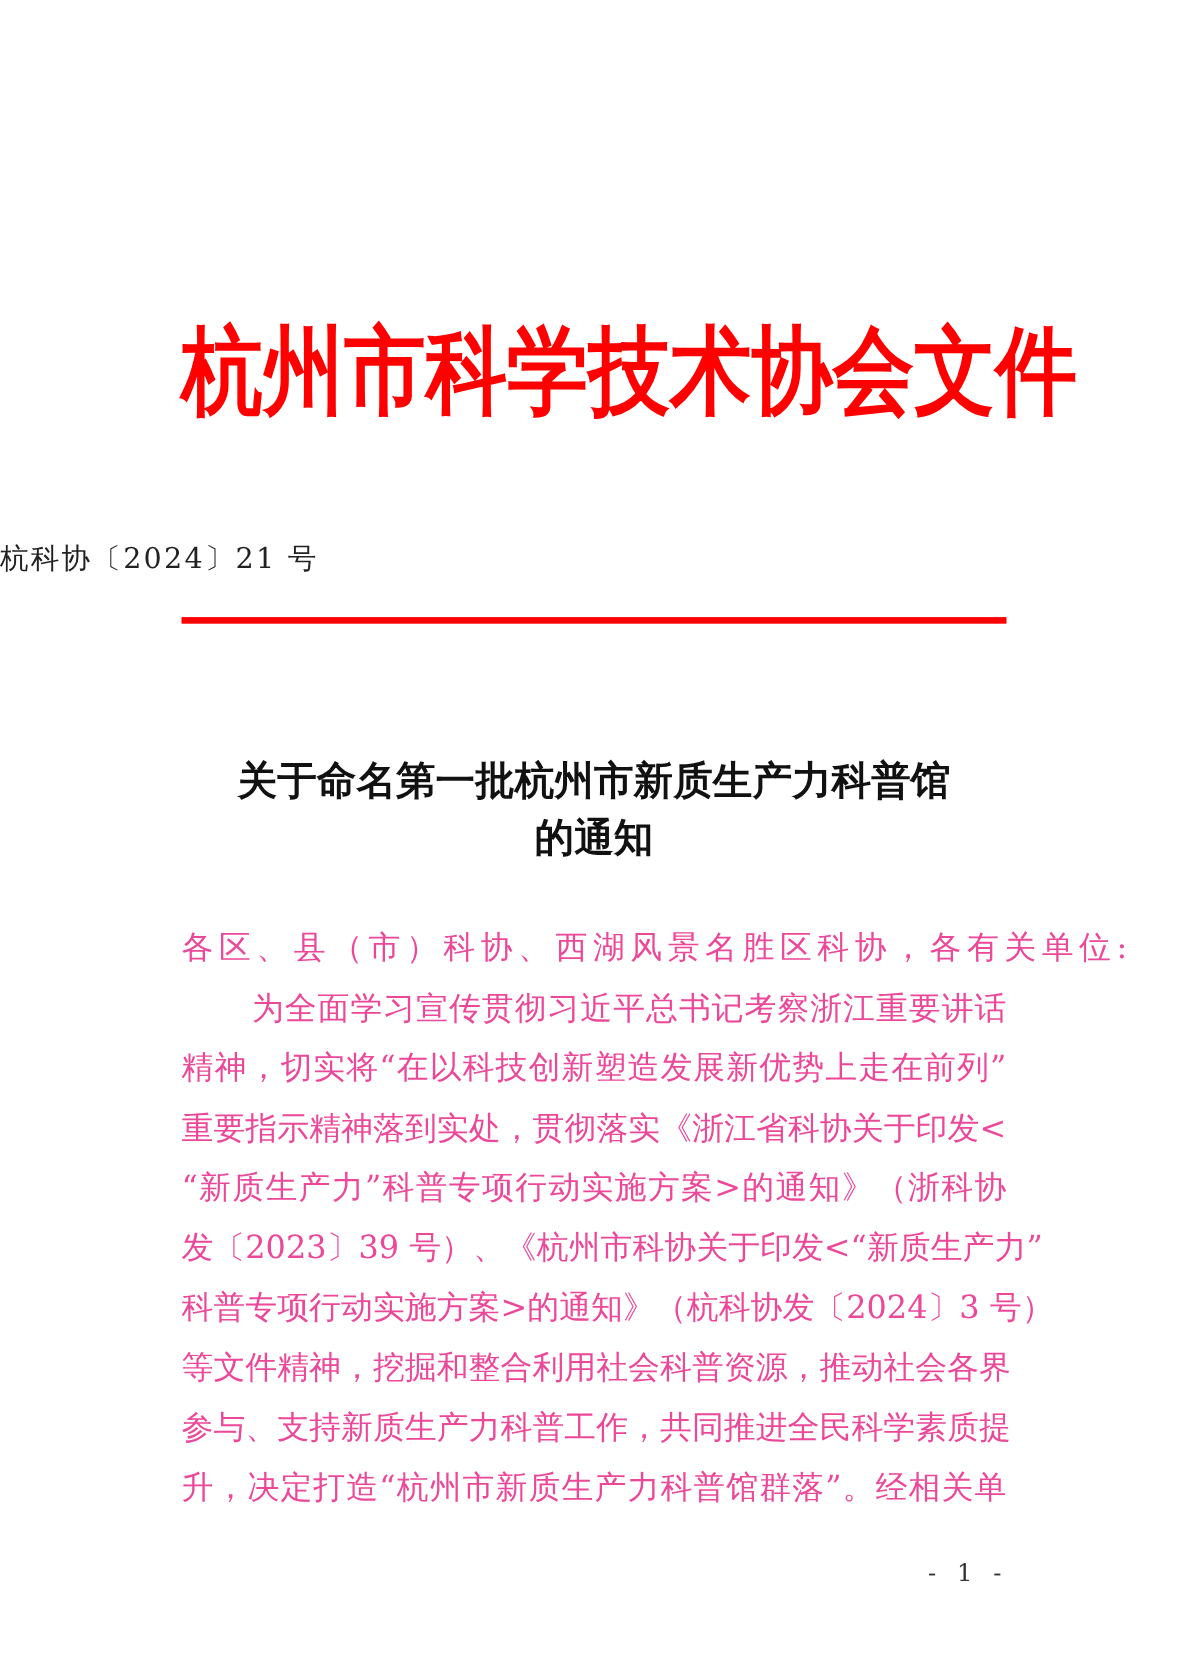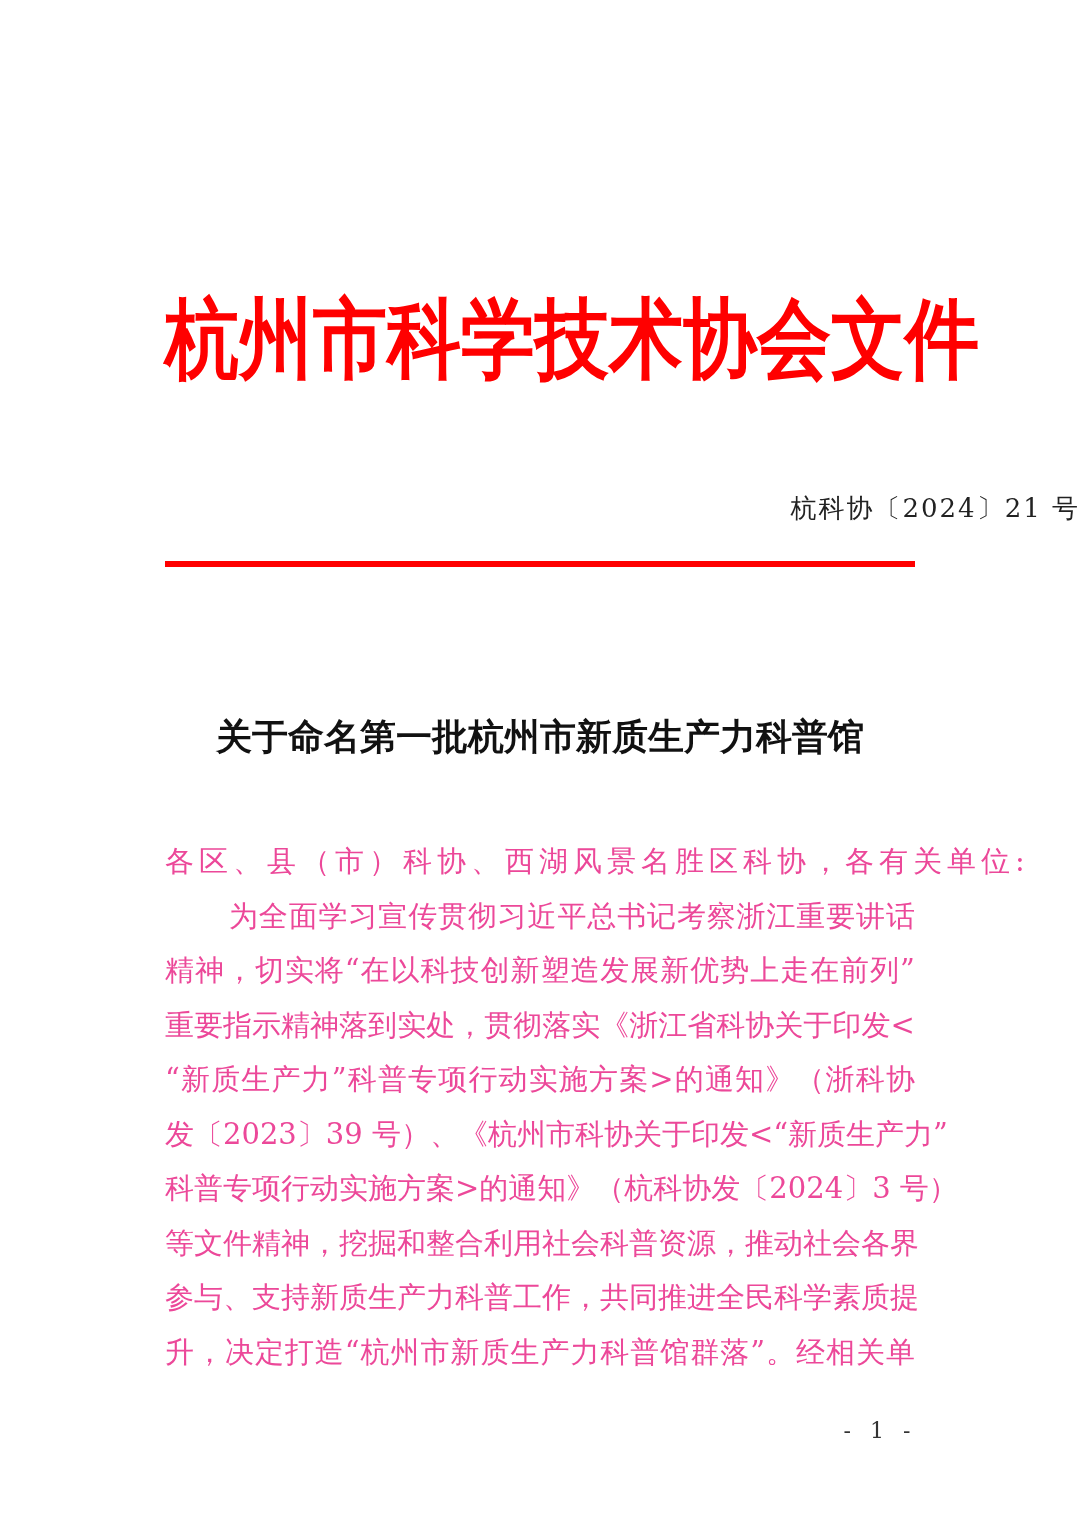--- a/index.html
+++ b/index.html
@@ -38,21 +38,21 @@
       line-height: 100px;
       transform: scaleY(1.18);
       transform-origin: center;
     }
     .masthead span { display: inline-block; }
     .doc-number {
       position: absolute;
       left: 0;
       top: 490px;
       width: 1080px;
-      text-align: right;
+      text-align: left;
       font-size: 26px;
       line-height: 36px;
       letter-spacing: 2px;
       color: #222;
       font-family: "DejaVu Serif", "Liberation Serif", serif;
     }
     .red-rule {
       position: absolute;
       left: 165px;
       top: 561px;
@@ -65,21 +65,21 @@
       left: 165px;
       top: 684px;
       width: 750px;
       text-align: center;
       font-family: "DejaVu Serif", "Liberation Serif", serif;
       font-weight: bold;
       font-size: 36px;
       line-height: 52px;
       color: #111;
     }
-    .notice-title div { white-space: nowrap; margin-top: 26px; }
+    .notice-title div { white-space: nowrap; }
     .body-text {
       position: absolute;
       left: 165px;
       top: 834px;
       width: 750px;
       font-family: "DejaVu Serif", "Liberation Serif", serif;
       font-size: 29px;
       color: #ec4899;
     }
     .body-line {
@@ -121,20 +121,21 @@
       <span>文</span>
       <span>件</span>
     </div>
 
   <div class="doc-number">杭科协〔2024〕21 号</div>
 
   <div class="red-rule" style="background: rgb(255, 0, 0);"></div>
 
   <div class="notice-title">
     <div>关于命名第一批杭州市新质生产力科普馆</div>
+    <div>的通知</div>
   </div>
 
   <div class="body-text">
     <div class="body-line salutation">各区、县（市）科协、西湖风景名胜区科协，各有关单位:</div>
     <div class="body-line indent justify">
         <span>为</span>
         <span>全</span>
         <span>面</span>
         <span>学</span>
         <span>习</span>

